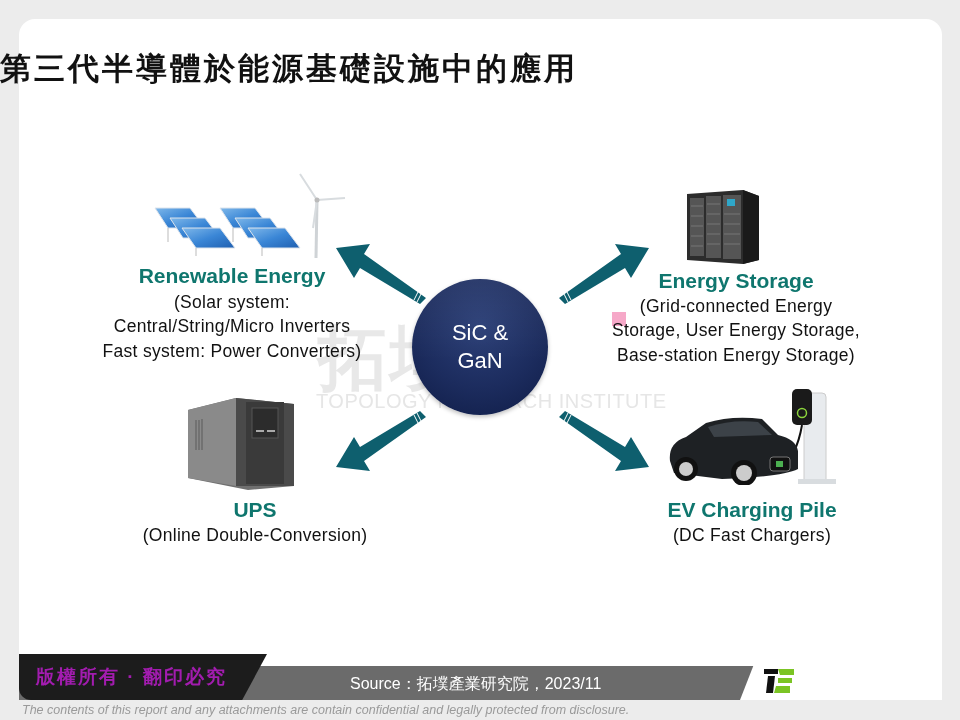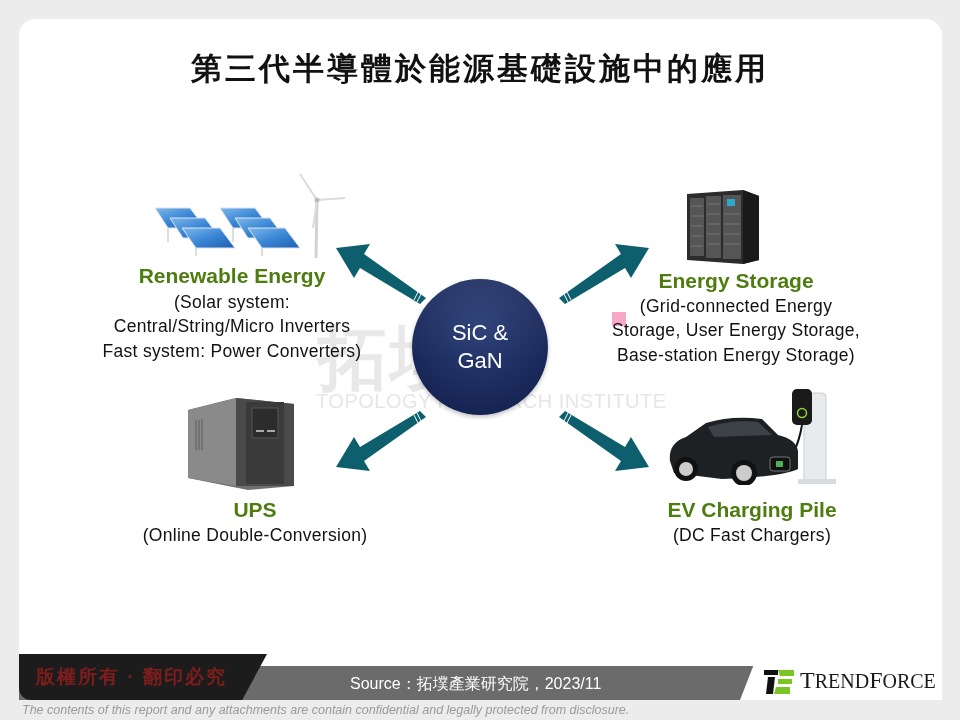--- a/index.html
+++ b/index.html
@@ -5,21 +5,21 @@
   * { box-sizing: border-box; margin: 0; padding: 0; }
   html, body { width: 960px; height: 720px; overflow: hidden; background: #ececec; }
   body { position: relative; font-family: "Liberation Sans", "DejaVu Sans", sans-serif; }
 
   .card {
     position: absolute; left: 19px; top: 19px; width: 923px; height: 680px;
     background: #ffffff; border-radius: 16px 16px 0 16px; overflow: hidden;
   }
 
   .title {
-    position: absolute; left: 0; top: 48px; width: 960px; text-align: center;
+    position: absolute; left: 0; top: 48px; width: 960px; 
     font-family: "DejaVu Serif", "Liberation Serif", serif;
     font-size: 31px; font-weight: bold; color: #111; letter-spacing: 3px;
   }
 
   
   .wm-cn {
     position: absolute; left: 318px; top: 312px; font-size: 70px; font-weight: bold;
     color: #e8e8e8; letter-spacing: 2px; font-family: "DejaVu Sans", sans-serif;
   }
   .wm-en {
@@ -38,41 +38,41 @@
     position: absolute; inset: 0; border-radius: 50%;
     background: linear-gradient(180deg, rgba(255,255,255,0.06) 0%, rgba(255,255,255,0.0) 60%);
   }
   .center-text {
     position: relative; color: #fff; font-weight: normal; font-size: 22px; line-height: 28px; text-align: center;
   }
 
   .arrow { position: absolute; }
 
   .label-head {
-    position: absolute; color: #4d7c0f; font-weight: bold; font-size: 21px; text-align: center; white-space: nowrap;
+    position: absolute; color: #0f766e; font-weight: bold; font-size: 21px; text-align: center; white-space: nowrap;
   }
   .label-body {
     position: absolute; color: #111; font-size: 17.5px; line-height: 24.5px; text-align: center; white-space: nowrap; letter-spacing: 0.3px;
   }
 
   .pink-sq { position: absolute; left: 612px; top: 312px; width: 14px; height: 14px; background: #f6a8c8; }
 
   
   .illus { position: absolute; }
 
   
   .footer-gray {
     position: absolute; left: 19px; top: 666px; width: 923px; height: 34px; background: #6b6b6b;
   }
   .footer-black {
     position: absolute; left: 19px; top: 654px; width: 248px; height: 46px; background: #1c1c1c;
     clip-path: polygon(0 0, 100% 0, 90% 100%, 0 100%); border-bottom-left-radius: 12px;
   }
   .footer-black-text {
-    position: absolute; left: 36px; top: 664px; color: #7f1d1d; font-size: 19px; font-weight: bold; letter-spacing: 2px;
+    position: absolute; left: 36px; top: 664px; color: #a21caf; font-size: 19px; font-weight: bold; letter-spacing: 2px;
   }
   .footer-source {
     position: absolute; left: 350px; top: 674px; color: #fff; font-size: 16px;
   }
   .footer-logo-bg {
     position: absolute; left: 740px; top: 638px; width: 202px; height: 62px; background: #fff;
     clip-path: polygon(12% 0, 100% 0, 100% 100%, 0 100%);
   }
   .logo { position: absolute; left: 764px; top: 667px; display: flex; align-items: center; }
   .logo-text {
@@ -231,15 +231,14 @@
 <div class="footer-source">Source：拓墣產業研究院，2023/11</div>
 <div class="footer-logo-bg"></div>
 <div class="logo">
   <svg width="30" height="26" viewBox="0 0 30 26">
     <polygon points="0,2 14,2 14,7 0,7" fill="#111"></polygon>
     <polygon points="4,9 11,9 9,26 2,26" fill="#111"></polygon>
     <polygon points="14,2 30,2 30,8 16,8" fill="#7bc424"></polygon>
     <polygon points="14,11 28,11 28,16 14,16" fill="#7bc424"></polygon>
     <polygon points="12,19 26,19 26,26 10,26" fill="#7bc424"></polygon>
   </svg>
-  <span class="logo-text">T<span class="sm">REND</span>F<span class="sm">ORCE</span></span>
 </div>
 <div class="disclaimer">The contents of this report and any attachments are contain confidential and legally protected from disclosure.</div>
 
 </body></html>

